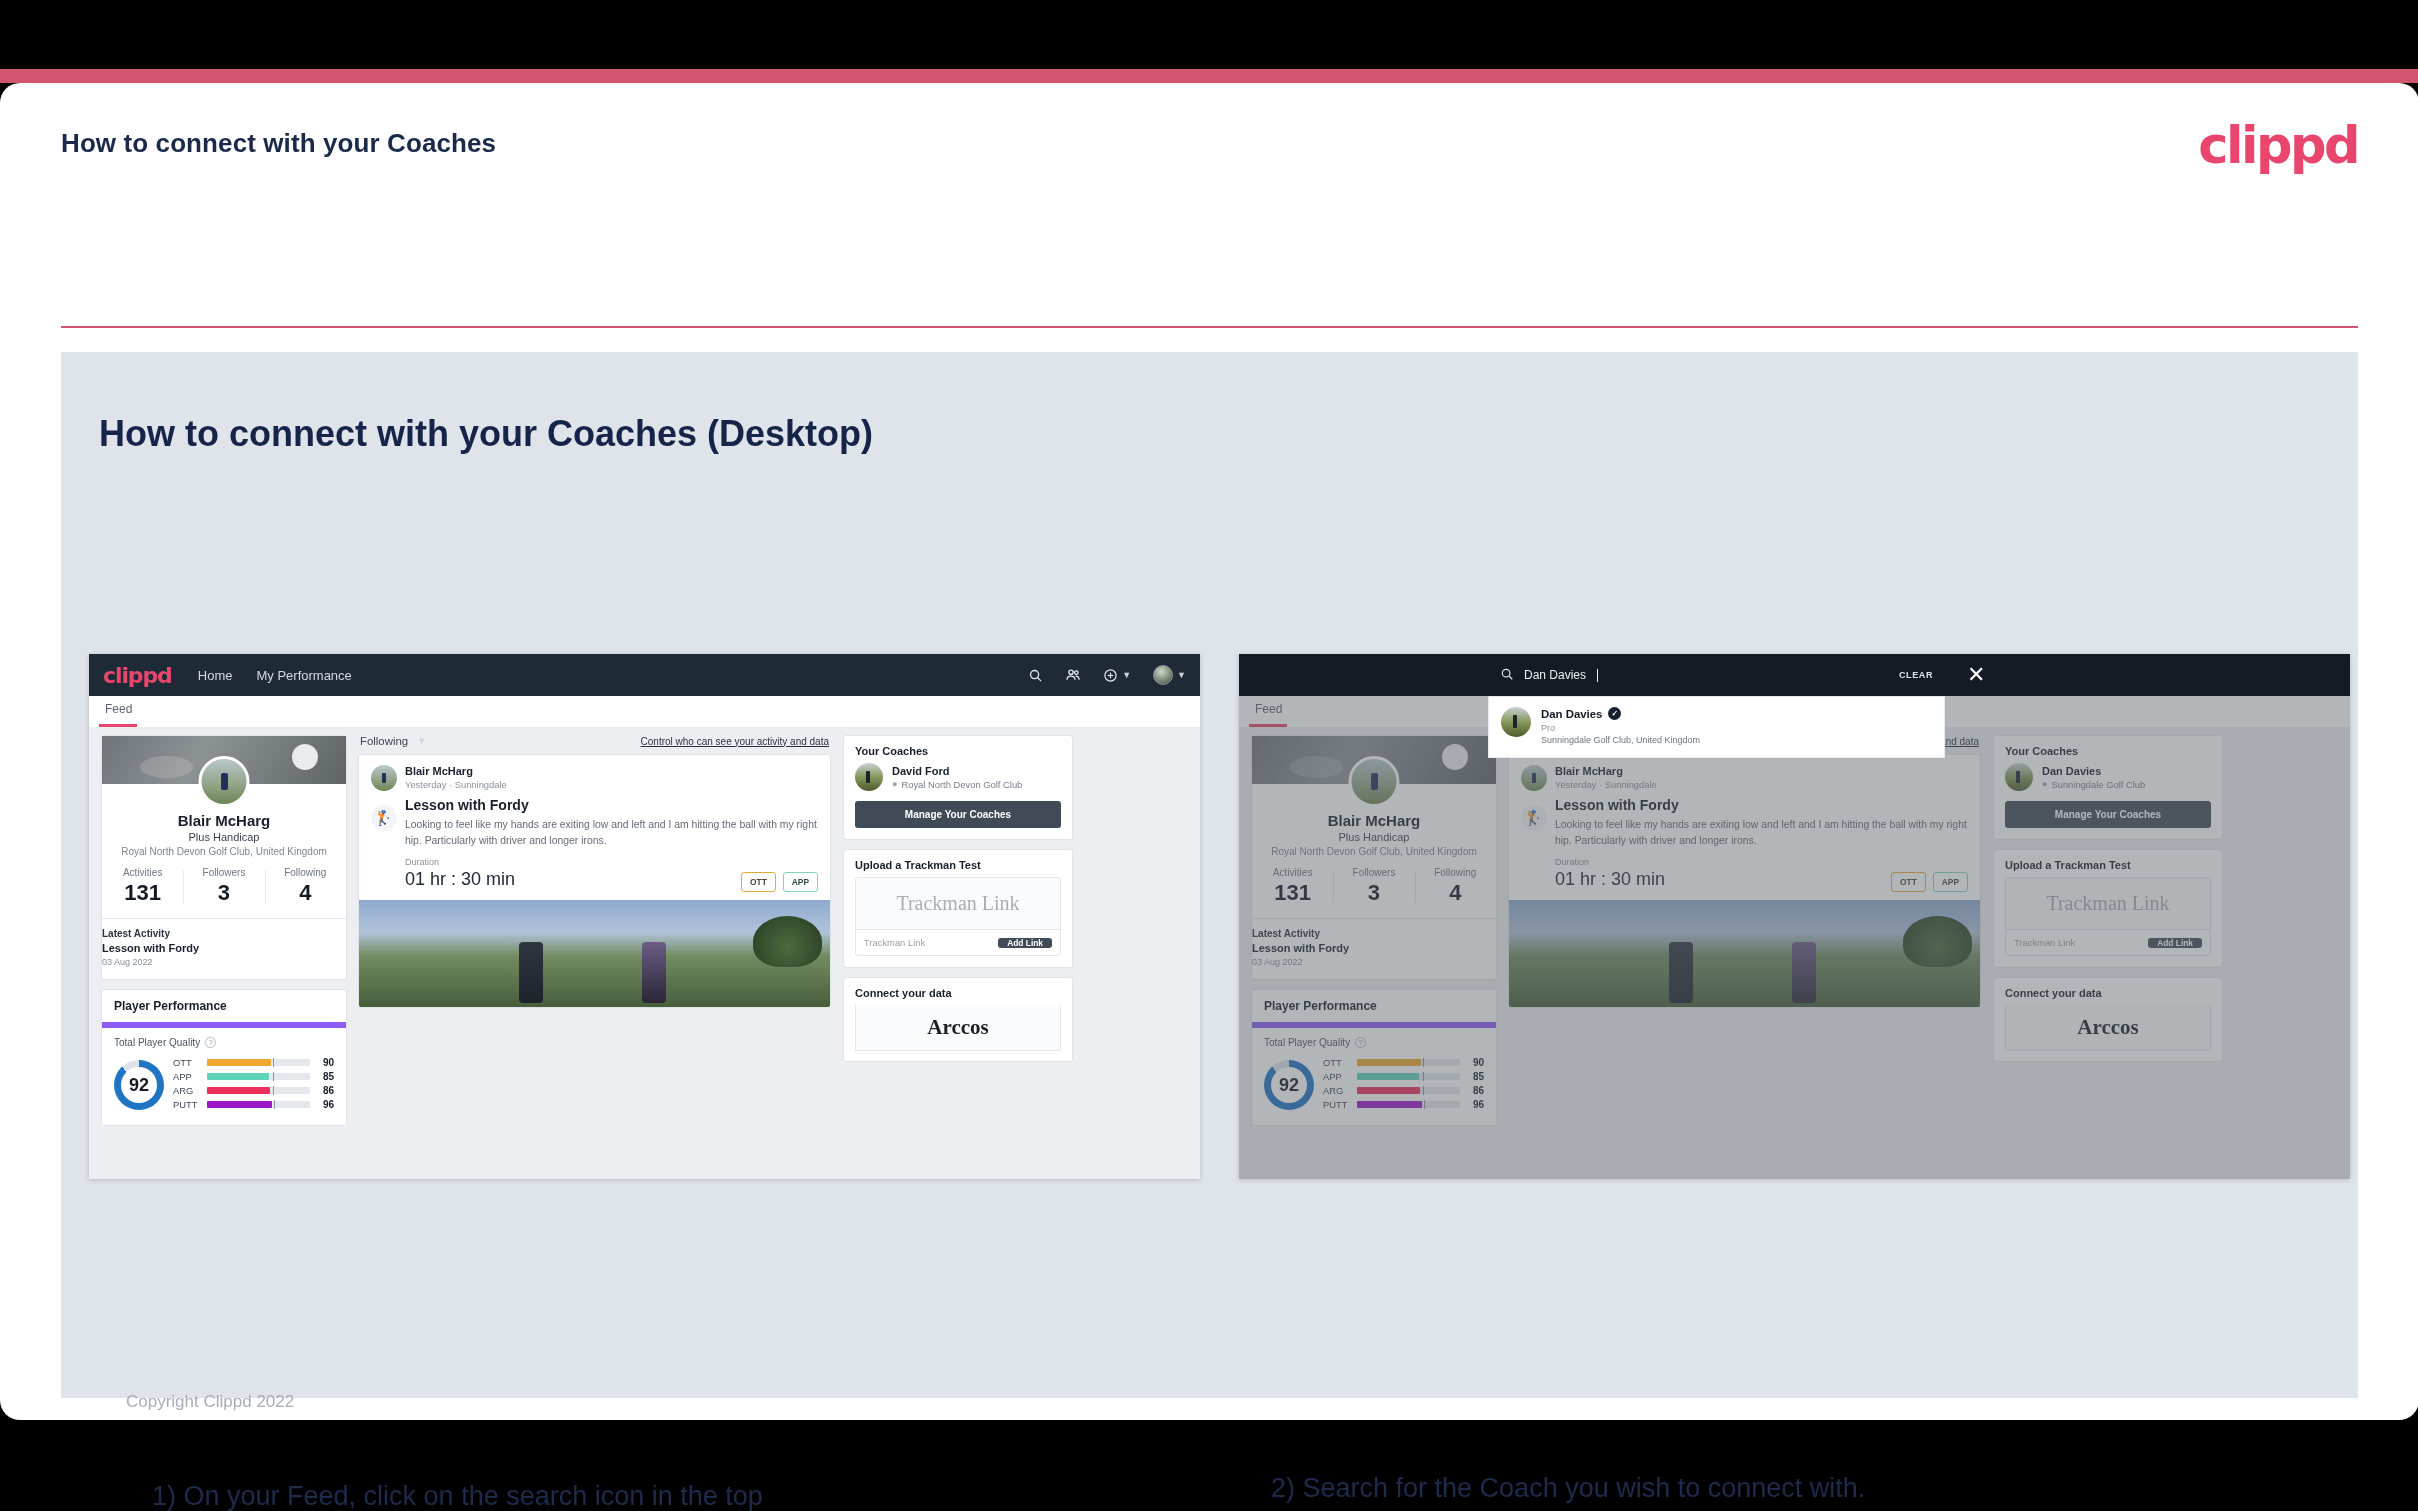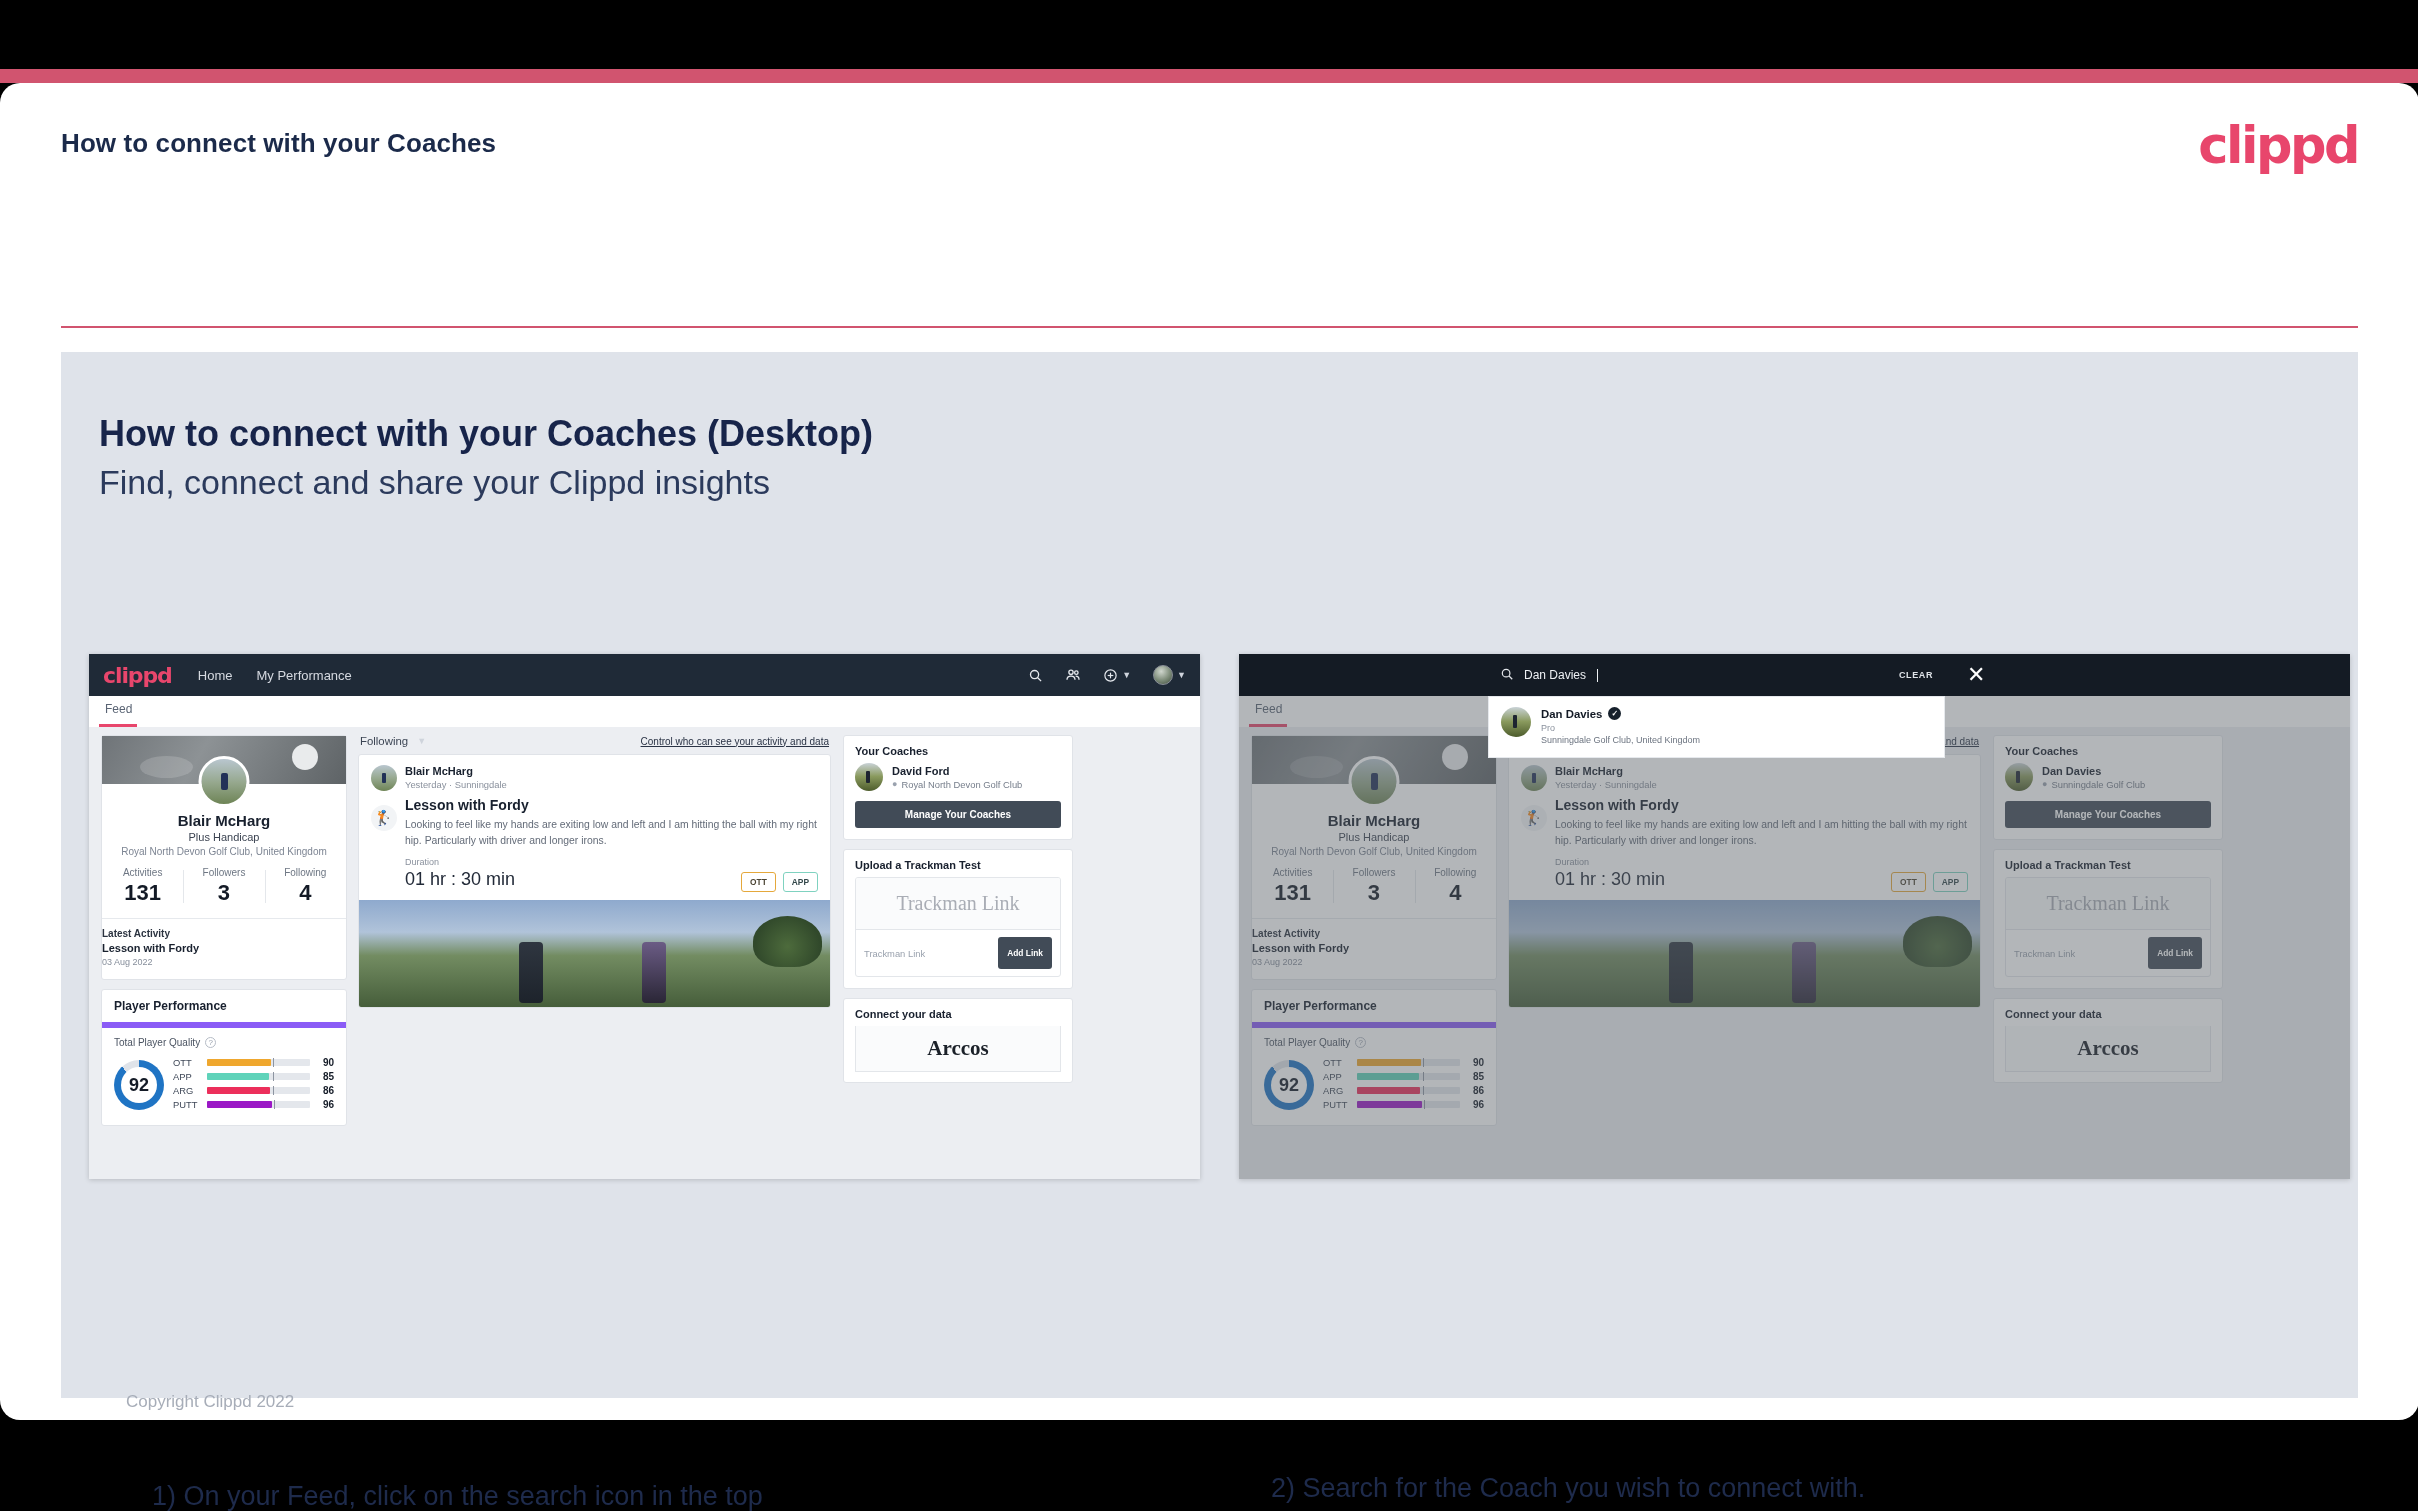--- a/index.html
+++ b/index.html
@@ -236,21 +236,21 @@
     height:51px; display:flex; align-items:center; justify-content:center;
     font-family:"Liberation Serif", serif; font-size:20px; color:#a9adb5; background:#fafbfc;
   }
   .tm-input {
     display:flex; align-items:center; justify-content:space-between;
     border-top:1px solid #e3e6ea; padding:7px 8px;
   }
   .tm-ph { font-size:9.4px; color:#9aa2ae; }
   .btn-sm {
     background:#414b57; color:#fff; font-size:8.4px; font-weight:700;
-    padding:11px 9px; border-radius:3px;
+    padding:0 9px; border-radius:3px;
   }
   .arccos {
     height:46px; display:flex; align-items:center; justify-content:center;
     font-family:"Liberation Serif", serif; font-size:21px; font-weight:700; color:#1b2129;
     background:#fafbfc; margin:0 11px; border:1px solid #e3e6ea; border-top:none;
   }
 
   
   .dimmer {
     position:absolute; left:0; top:42px; right:0; bottom:0;
@@ -320,21 +320,20 @@
   <div class="slide">
 
     <div class="slide-head">
       <div class="slide-head-title">How to connect with your Coaches</div>
       <div class="brand-logo">clippd</div>
     </div>
     <div class="head-rule"></div>
 
     <div class="body-panel">
       <div class="body-title">How to connect with your Coaches (Desktop)</div>
-      <div class="body-sub">Find, connect and share your Clippd insights</div>
 
       <div class="shot shot-a">
 
         <div class="app-nav">
           <div class="app-logo">clippd</div>
           <div class="app-nav-link">Home</div>
           <div class="app-nav-link">My Performance</div>
           <div class="app-nav-spacer"></div>
           <div class="nav-icon">
             <svg width="15" height="15" viewBox="0 0 24 24" fill="none" stroke="currentColor" stroke-width="2.1">

